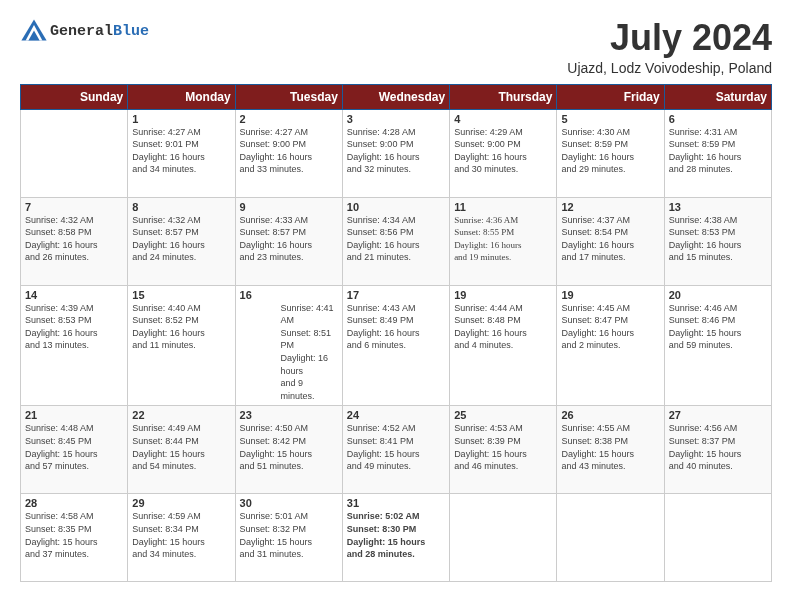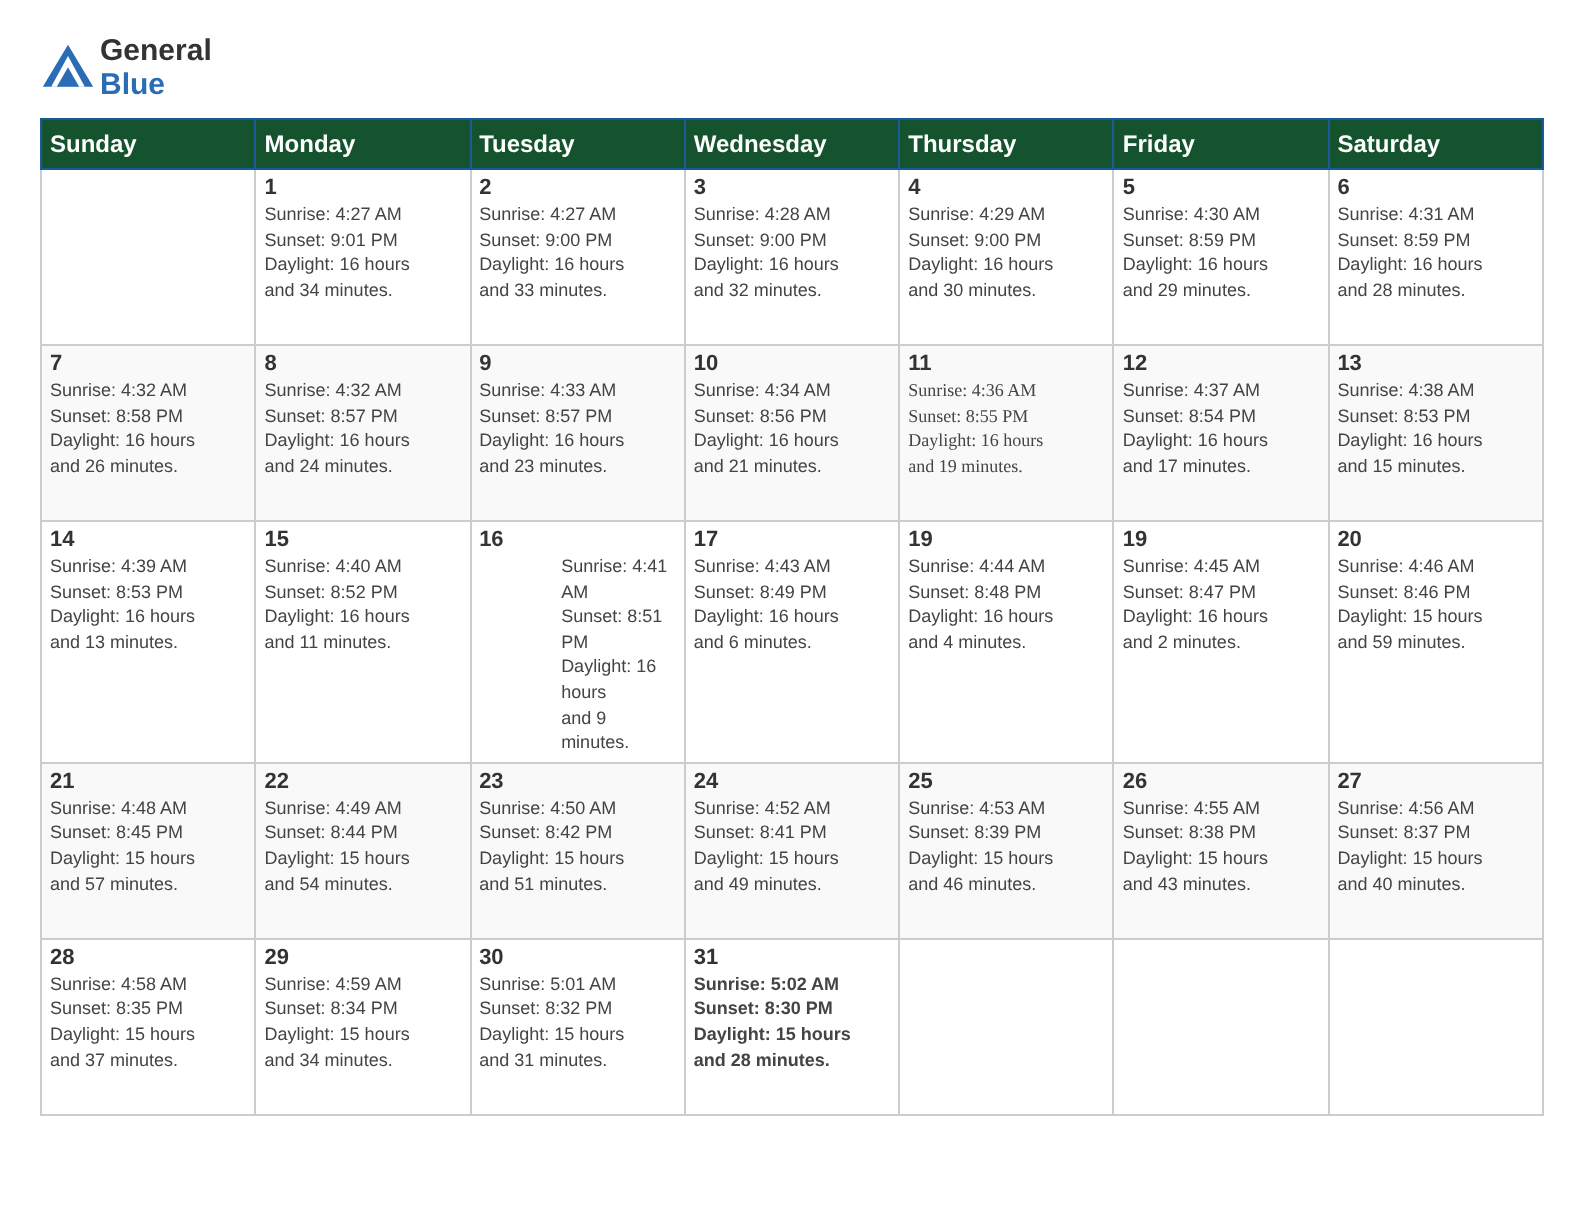--- a/index.html
+++ b/index.html
@@ -21,22 +21,23 @@
       justify-content: space-between;
       align-items: flex-start;
       margin-bottom: 8px;
     }
     .logo {
       display: flex;
       align-items: center;
     }
     .logo-text {
       display: flex;
-      flex-direction: column;
+      flex-direction: row;
       line-height: 1.1;
+      font-family: Liberation Mono, monospace;
     }
     .logo-general {
       font-size: 15px;
       font-weight: bold;
       color: #333;
     }
     .logo-blue {
       font-size: 15px;
       font-weight: bold;
       color: #2a6db5;
@@ -59,26 +60,26 @@
       font-size: 14px;
       color: #333;
       margin-top: 2px;
     }
     .calendar {
       width: 100%;
       border-collapse: collapse;
       table-layout: fixed;
     }
     .calendar th {
-      background: #14532d;
+      background: #7f1d1d;
       color: #fff;
       font-size: 12px;
       font-weight: bold;
       padding: 5px 4px;
-      text-align: left;
+      text-align: right;
       border: 1px solid #1a5a9a;
     }
     .calendar td {
       vertical-align: top;
       border: 1px solid #ccc;
       padding: 3px 4px;
       font-size: 9.5px;
       color: #333;
       height: 88px;
       background: #fff;
@@ -116,20 +117,24 @@
     <div class="logo">
       <svg class="logo-icon" viewBox="0 0 40 40">
         <polygon points="20,2 38,32 2,32" fill="#2a6db5"></polygon>
         <polygon points="20,10 32,32 8,32" fill="#fff"></polygon>
         <polygon points="20,18 28,32 12,32" fill="#2a6db5"></polygon>
       </svg>
       <div class="logo-text">
         <span class="logo-general">General</span>
         <span class="logo-blue">Blue</span>
       </div>
+    </div>
+    <div class="title-section">
+      <div class="month-title">July 2024</div>
+      <div class="location">Ujazd, Lodz Voivodeship, Poland</div>
     </div>
   </div>
 
   <table class="calendar">
     <thead>
       <tr>
         <th>Sunday</th>
         <th>Monday</th>
         <th>Tuesday</th>
         <th>Wednesday</th>

